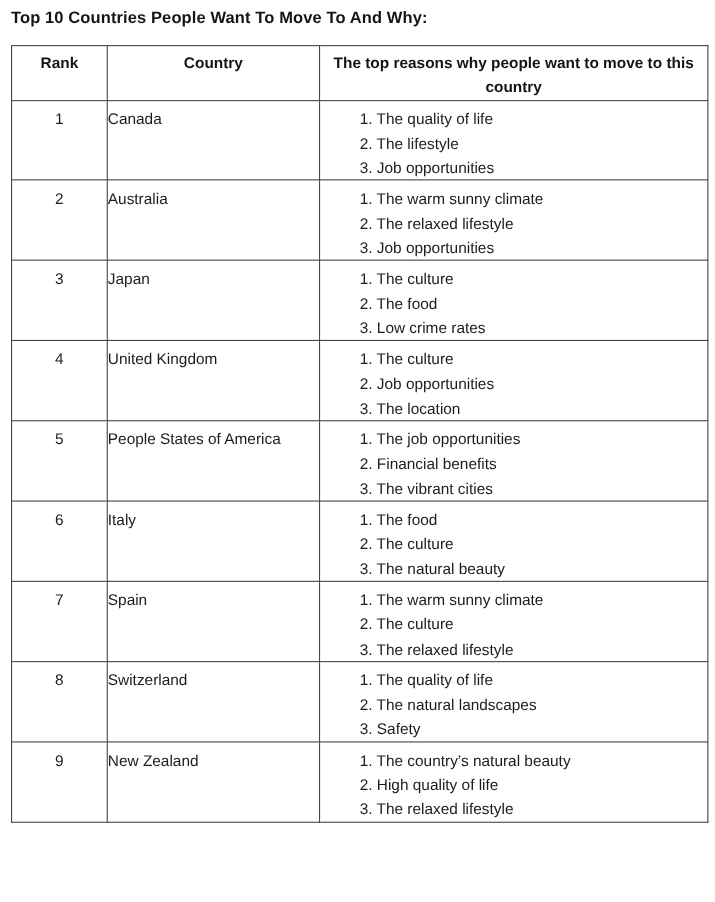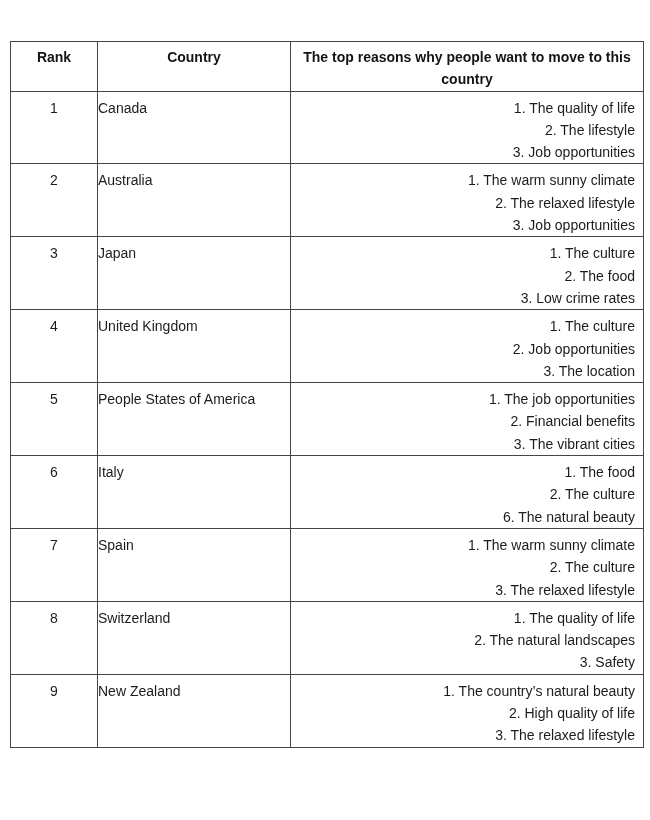--- a/index.html
+++ b/index.html
@@ -51,31 +51,32 @@
     margin-top: 38px;
   }
   td.rank-cell {
     text-align: center;
     padding-top: 5px;
   }
   td.country-cell {
     padding-top: 5px;
   }
   td.reasons-cell {
-    text-align: right;
+    text-align: left;
     padding: 5px 8px 0 36px;
   }
   .reason-line { white-space: nowrap; }
   .hdr-line { display: block; }
 </style>
 </head>
 <body>
 
 <div class="page">
 
+  <div class="doc-title">Top 10 Countries People Want To Move To And Why:</div>
 
   <table class="countries">
     <colgroup>
       <col style="width:87px">
       <col style="width:193px">
       <col style="width:353px">
     </colgroup>
     <thead>
       <tr>
         <th class="hdr">Rank</th>
@@ -137,21 +138,21 @@
           <div class="reason-line">3. The vibrant cities</div>
         </td>
       </tr>
 
       <tr>
         <td class="rank-cell">6</td>
         <td class="country-cell">Italy</td>
         <td class="reasons-cell">
           <div class="reason-line">1. The food</div>
           <div class="reason-line">2. The culture</div>
-          <div class="reason-line">6. The natural beauty</div>
+          <div class="reason-line">3. The natural beauty</div>
         </td>
       </tr>
 
       <tr>
         <td class="rank-cell">7</td>
         <td class="country-cell">Spain</td>
         <td class="reasons-cell">
           <div class="reason-line">1. The warm sunny climate</div>
           <div class="reason-line">2. The culture</div>
           <div class="reason-line">3. The relaxed lifestyle</div>

